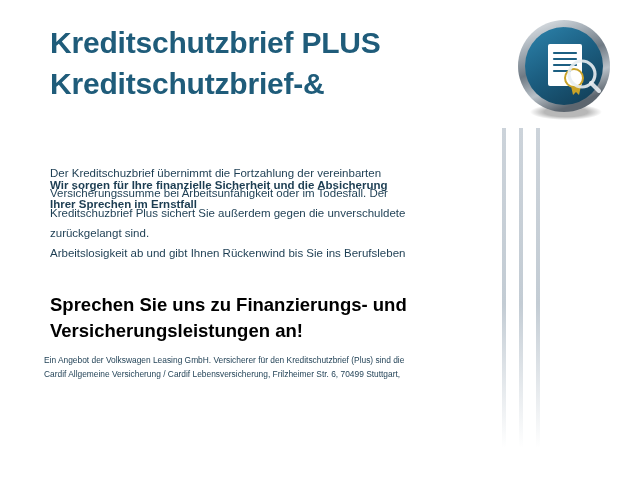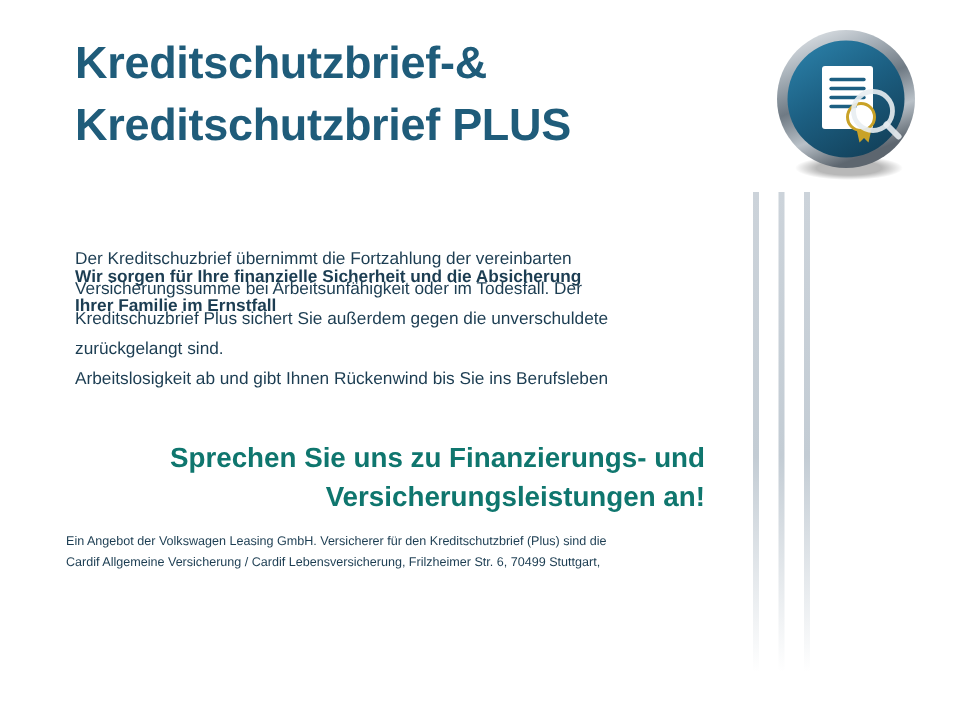--- a/index.html
+++ b/index.html
@@ -79,25 +79,24 @@
     width: 392px;
     color: #1c3d52;
     font-size: 11.5px;
     line-height: 1.73;
   }
   .cta {
     position: absolute;
     left: 50px;
     top: 292px;
     width: 420px;
-    color: #0f766e;
+    color: #000000;
     font-size: 18.5px;
     font-weight: bold;
     line-height: 1.42;
-    text-align: right;
   }
   .footnote {
     position: absolute;
     left: 44px;
     top: 353px;
     width: 400px;
     color: #1c3d52;
     font-size: 8.4px;
     line-height: 1.72;
   }
@@ -154,27 +153,27 @@
 
       <circle cx="62" cy="62" r="9" fill="none" stroke="#c9a227" stroke-width="2"></circle>
       <path d="M59 70 l2 9 3-3 3 3 2-9z" fill="#c9a227"></path>
 
       <circle cx="70" cy="58" r="13" fill="none" stroke="#e8edf1" stroke-width="3.2" opacity="0.9"></circle>
       <line x1="79" y1="67" x2="87" y2="75" stroke="#e8edf1" stroke-width="4" stroke-linecap="round" opacity="0.9"></line>
     </svg>
   </div>
 
   <div class="title">
+    <span class="line">Kreditschutzbrief PLUS</span>
     <span class="line">Kreditschutzbrief-&amp;</span>
-    <span class="line">Kreditschutzbrief PLUS</span>
   </div>
 
   <div class="subtitle">
     <span class="line">Wir sorgen für Ihre finanzielle Sicherheit und die Absicherung</span>
-    <span class="line">Ihrer Familie im Ernstfall</span>
+    <span class="line">Ihrer Sprechen im Ernstfall</span>
   </div>
 
   <div class="body-text">
     <span class="line">Der Kreditschuzbrief übernimmt die Fortzahlung der vereinbarten</span>
     <span class="line">Versicherungssumme bei Arbeitsunfähigkeit oder im Todesfall. Der</span>
     <span class="line">Kreditschuzbrief Plus sichert Sie außerdem gegen die unverschuldete</span>
     <span class="line">zurückgelangt sind.</span>
     <span class="line">Arbeitslosigkeit ab und gibt Ihnen Rückenwind bis Sie ins Berufsleben</span>
   </div>
 

